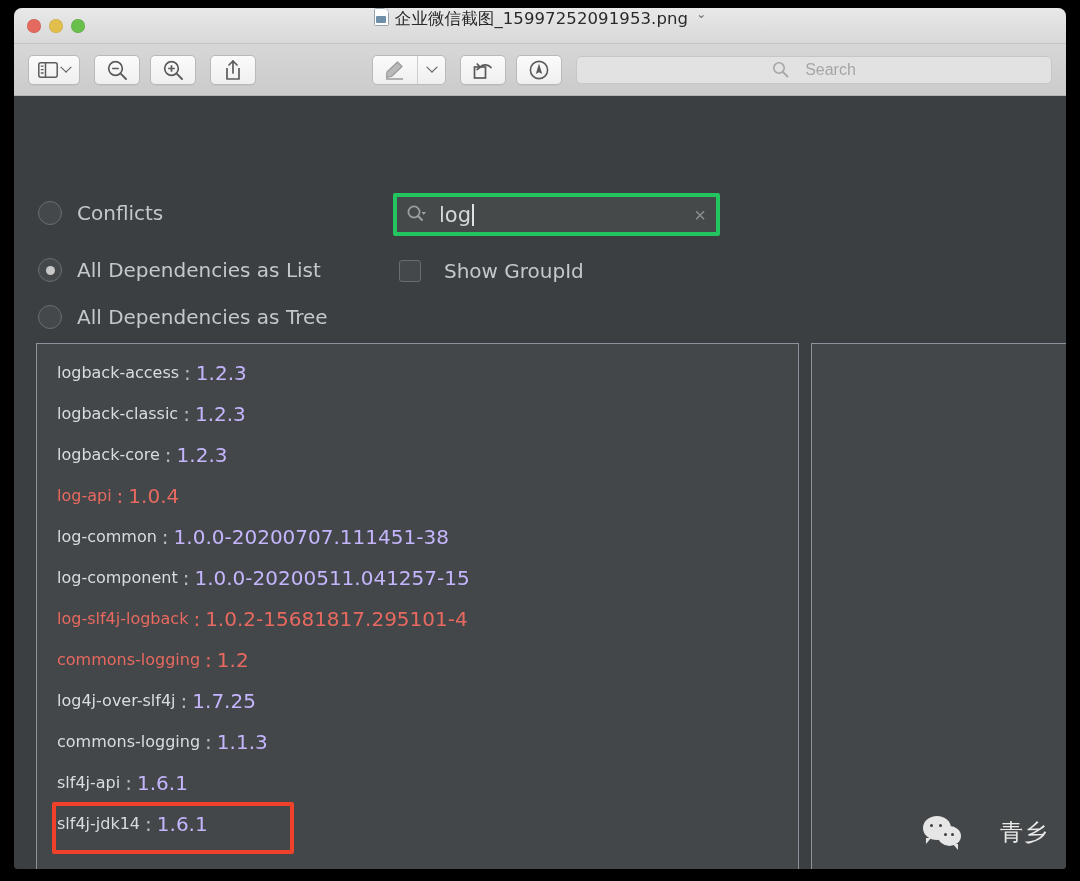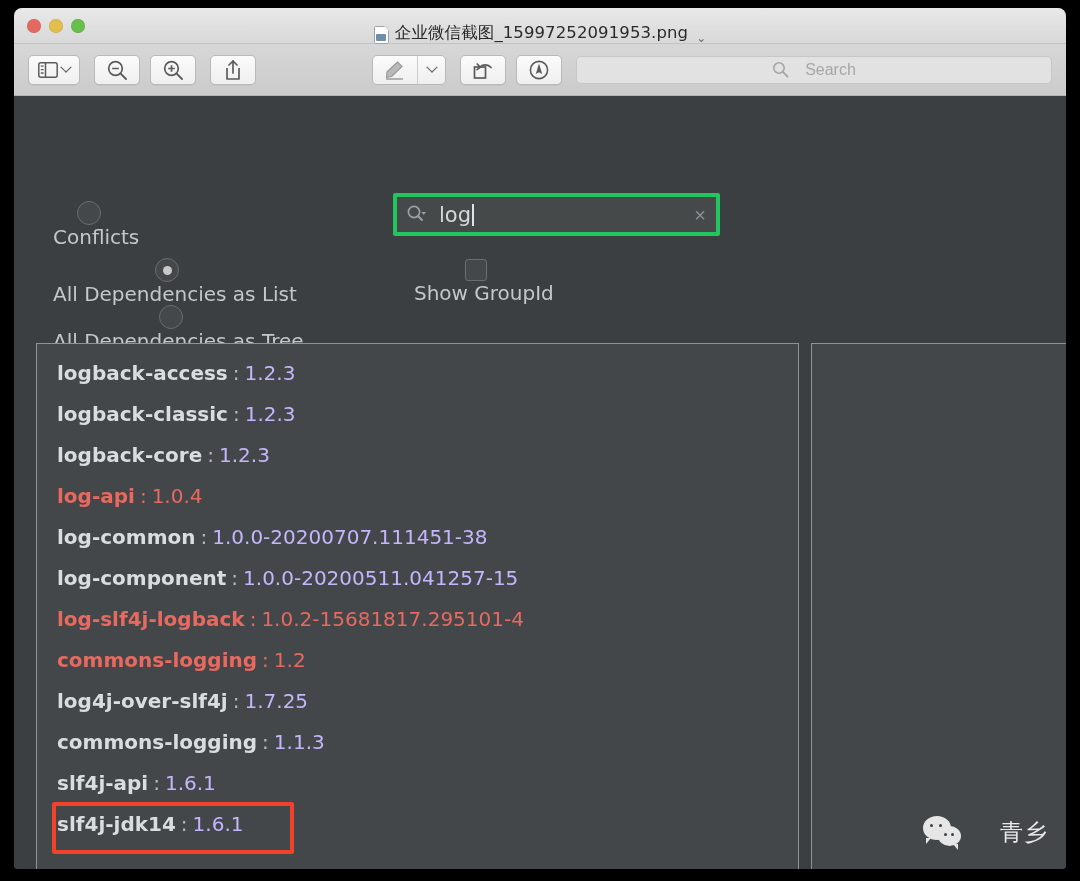--- a/index.html
+++ b/index.html
@@ -46,21 +46,21 @@
   }
   .light.close  { background: #e4695e; box-shadow: inset 0 0 0 0.5px rgba(0,0,0,0.12); }
   .light.min    { background: #e2bf4d; box-shadow: inset 0 0 0 0.5px rgba(0,0,0,0.12); }
   .light.max    { background: #69bf4b; box-shadow: inset 0 0 0 0.5px rgba(0,0,0,0.12); }
 
   #title-area {
     position: absolute;
     left: 0; right: 0; top: 0;
     height: 36px;
     display: flex;
-    align-items: flex-end;
+    align-items: flex-start;
     justify-content: center;
     gap: 6px;
   }
   #doc-icon {
     width: 15px; height: 18px;
     position: relative;
     background: #fdfdfd;
     border: 1px solid #9aa3ab;
     border-radius: 1.5px;
     flex: none;
@@ -166,21 +166,21 @@
   }
 
   
   #ide-content {
     position: relative;
     height: 773px;
     background: #3c3f41;
     overflow: hidden;
   }
 
-  .ctrl-row { position: absolute; display: flex; align-items: center; flex-direction: column; }
+  .ctrl-row { position: absolute; display: flex; align-items: center; }
 
   .radio {
     width: 24px; height: 24px;
     border-radius: 50%;
     background: #45484a;
     border: 1.6px solid #6a6d6f;
     position: relative;
     flex: none;
   }
   .radio.checked::after {
@@ -258,22 +258,22 @@
   }
   .dep-row {
     height: 41px;
     display: flex;
     align-items: center;
     padding-left: 20px;
     white-space: nowrap;
     font-family: "DejaVu Sans", "Liberation Sans", sans-serif;
   }
   .dep-name {
-    font-weight: bold;
-    font-size: 20px;
+    font-weight: normal;
+    font-size: 16px;
     color: #d9dde0;
   }
   .dep-sep {
     font-size: 20px;
     color: #b6bbbe;
     padding: 0 5px;
   }
   .dep-version {
     font-size: 20px;
     color: #c4b5fd;
@@ -460,21 +460,21 @@
     <div class="ctrl-row" style="left:24px; top:209px;">
       <span class="radio"></span>
       <span class="ctrl-label">All Dependencies as Tree</span>
     </div>
 
     <div class="ctrl-row" style="left:24px; top:162px;">
       <span class="radio checked"></span>
       <span class="ctrl-label">All Dependencies as List</span>
     </div>
 
-    <div class="ctrl-row" style="left:385px; top:163px;">
+    <div class="ctrl-row" style="left:385px; top:163px;gap:8px;">
       <span class="checkbox"></span>
       <span class="ctrl-label">Show GroupId</span>
     </div>
 
     <div id="ide-search">
       <span id="ide-search-icon">
         <svg width="21" height="21" viewBox="0 0 21 21">
           <circle cx="8" cy="8" r="5.6" fill="none" stroke="#9aa0a4" stroke-width="1.7"></circle>
           <line x1="12" y1="12" x2="16" y2="16" stroke="#9aa0a4" stroke-width="1.9" stroke-linecap="round"></line>
           <path d="M15.5 8 L20 8 L17.75 11 Z" fill="#9aa0a4"></path>

